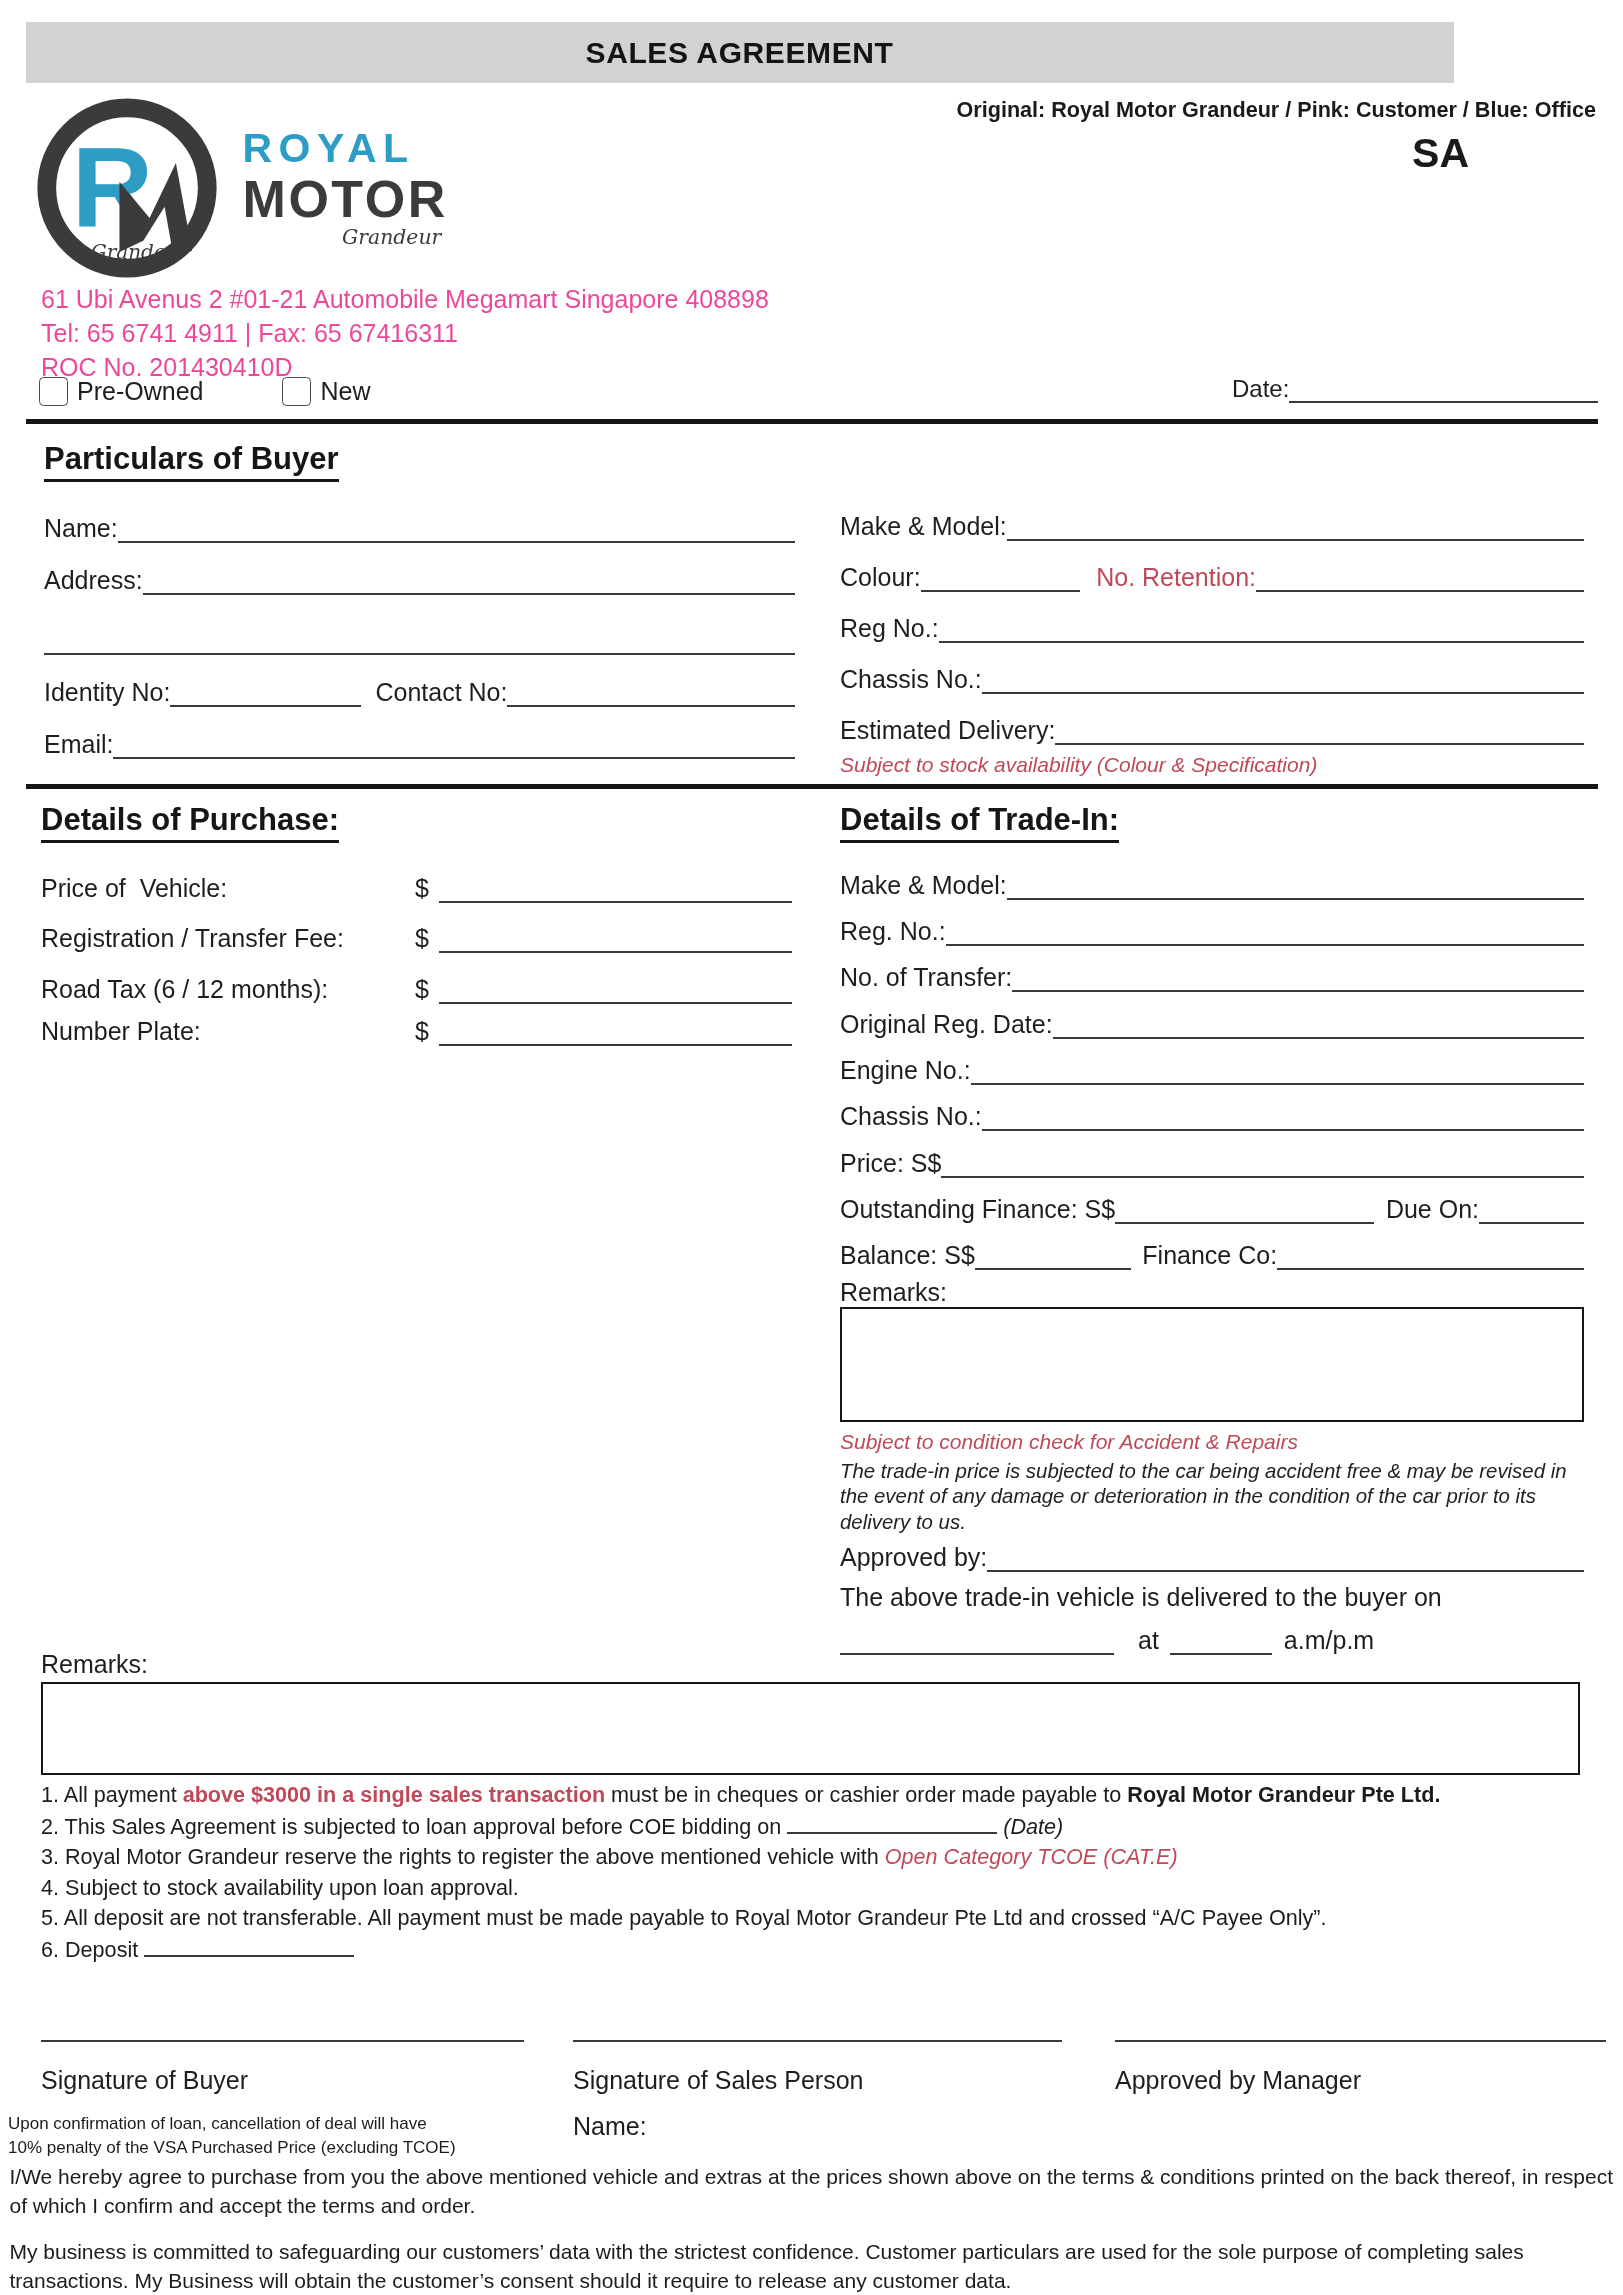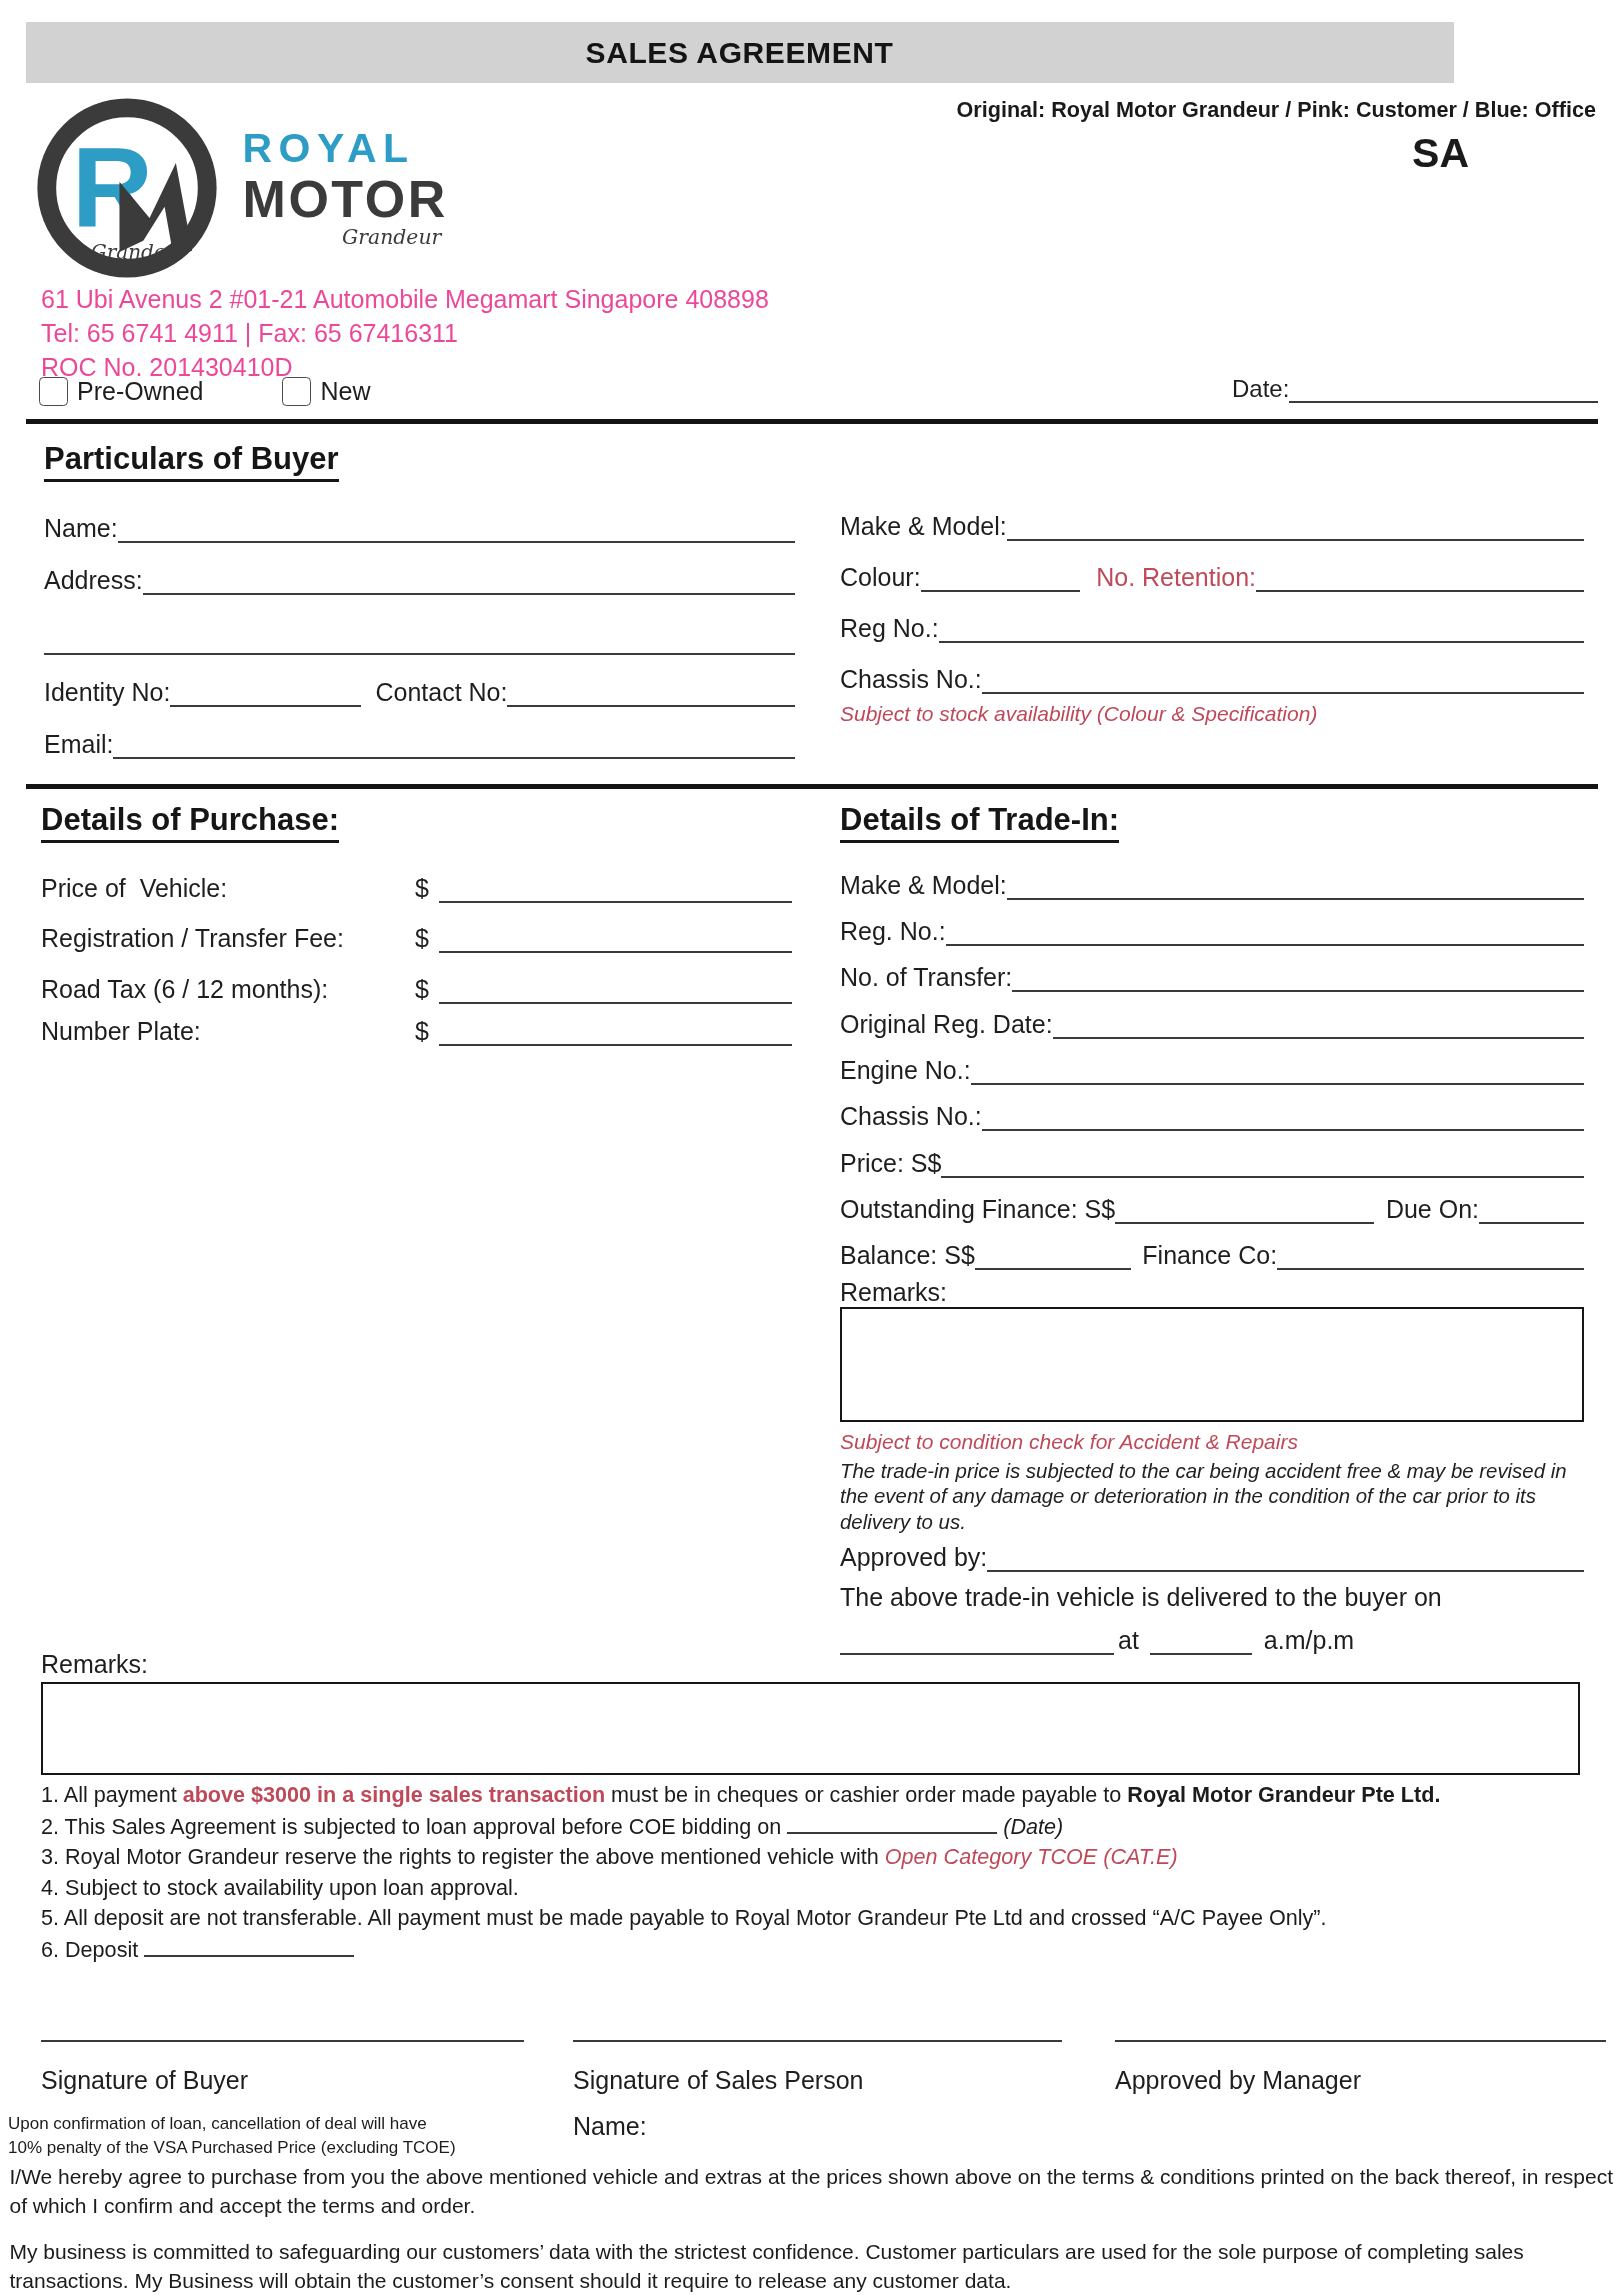--- a/index.html
+++ b/index.html
@@ -152,20 +152,24 @@
     <span class="line"></span>
   </div>
   <div class="row" style="margin-top:18px;height:33px;">
     <span class="lbl">Reg No.:</span>
     <span class="line"></span>
   </div>
   <div class="row" style="margin-top:18px;height:33px;">
     <span class="lbl">Chassis No.:</span>
     <span class="line"></span>
   </div>
+  <div class="row" style="margin-top:18px;height:33px;">
+    <span class="lbl">Estimated Delivery:</span>
+    <span class="line"></span>
+  </div>
   <div class="note-red" style="margin-top:7.6px;">Subject to stock availability (Colour &amp; Specification)</div>
 </div>
 
 <div class="abs divider" style="top:784px;"></div>
 
 <div class="abs purchase-left">
   <div class="sec-h">Details of Purchase:</div>
   <div class="row" style="margin-top:25.5px;height:34px;">
     <span class="p-lbl">Price of  Vehicle:</span>
     <span class="dollar">$</span>
@@ -234,21 +238,21 @@
   <div class="box" style="margin-top:3.8px;height:111px;"></div>
   <div class="note-red" style="margin-top:7.6px;">Subject to condition check for Accident &amp; Repairs</div>
   <div class="ti-para" style="margin-top:5.1px;">The trade-in price is subjected to the car being accident free &amp; may be revised in the event of any damage or deterioration in  the condition of the car prior to its delivery to us.</div>
   <div class="row" style="margin-top:7.6px;height:29px;">
     <span class="lbl">Approved by:</span>
     <span class="line"></span>
   </div>
   <div style="margin-top:11.5px;">The above trade-in vehicle is delivered to the buyer on</div>
   <div class="row" style="margin-top:14px;height:29px;">
     <span class="lineb" style="width:274px;"></span>
-    <span class="lbl" style="margin-left:4px;margin-right:11.5px;">at</span>
+    <span class="lbl" style="margin-left:24px;margin-right:11.5px;">at</span>
     <span class="lineb" style="width:102px;"></span>
     <span class="lbl" style="margin-left:11.5px;">a.m/p.m</span>
   </div>
 </div>
 
 <div class="abs remarks-bottom">
   <div>Remarks:</div>
   <div class="box" style="margin-top:2.5px;height:89px;"></div>
 </div>
 

